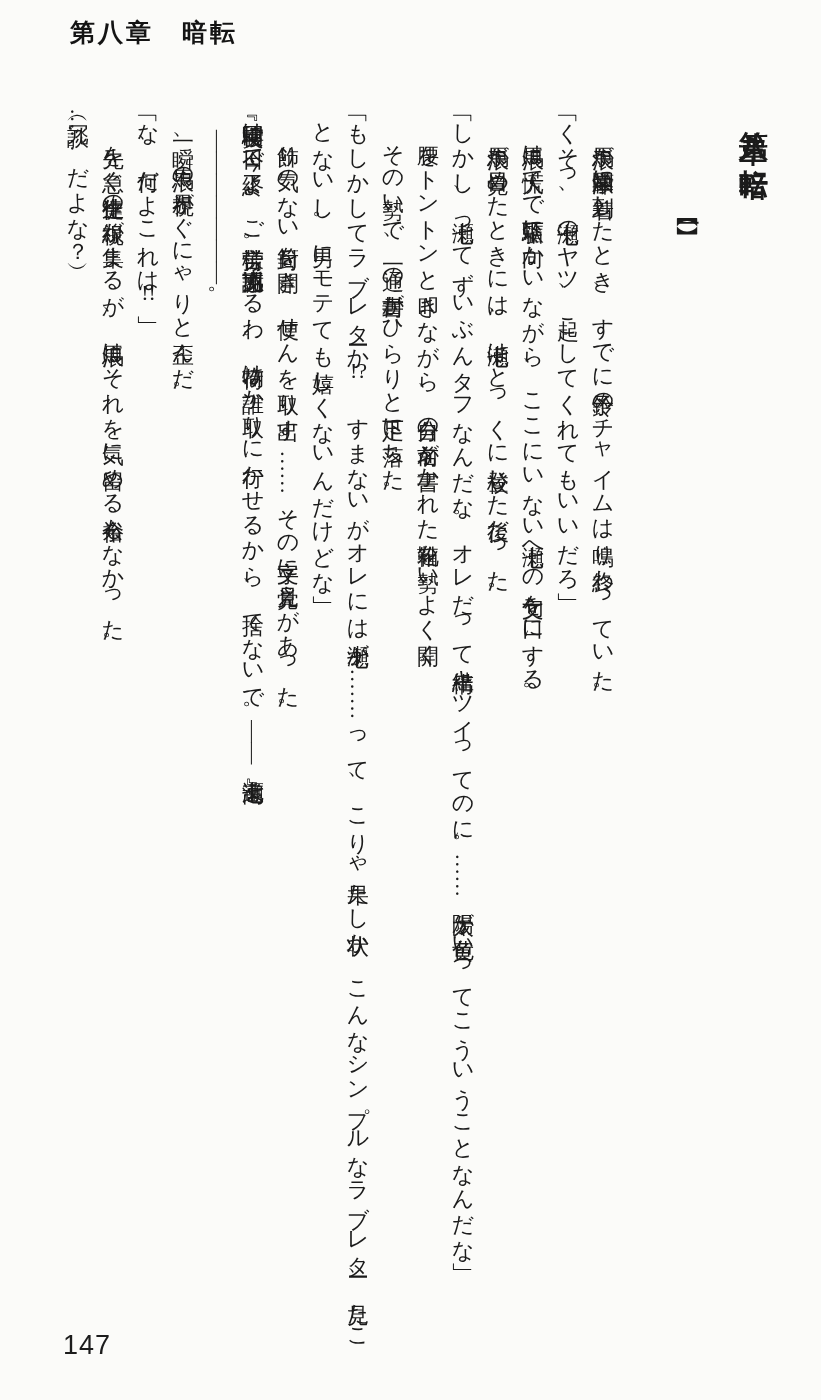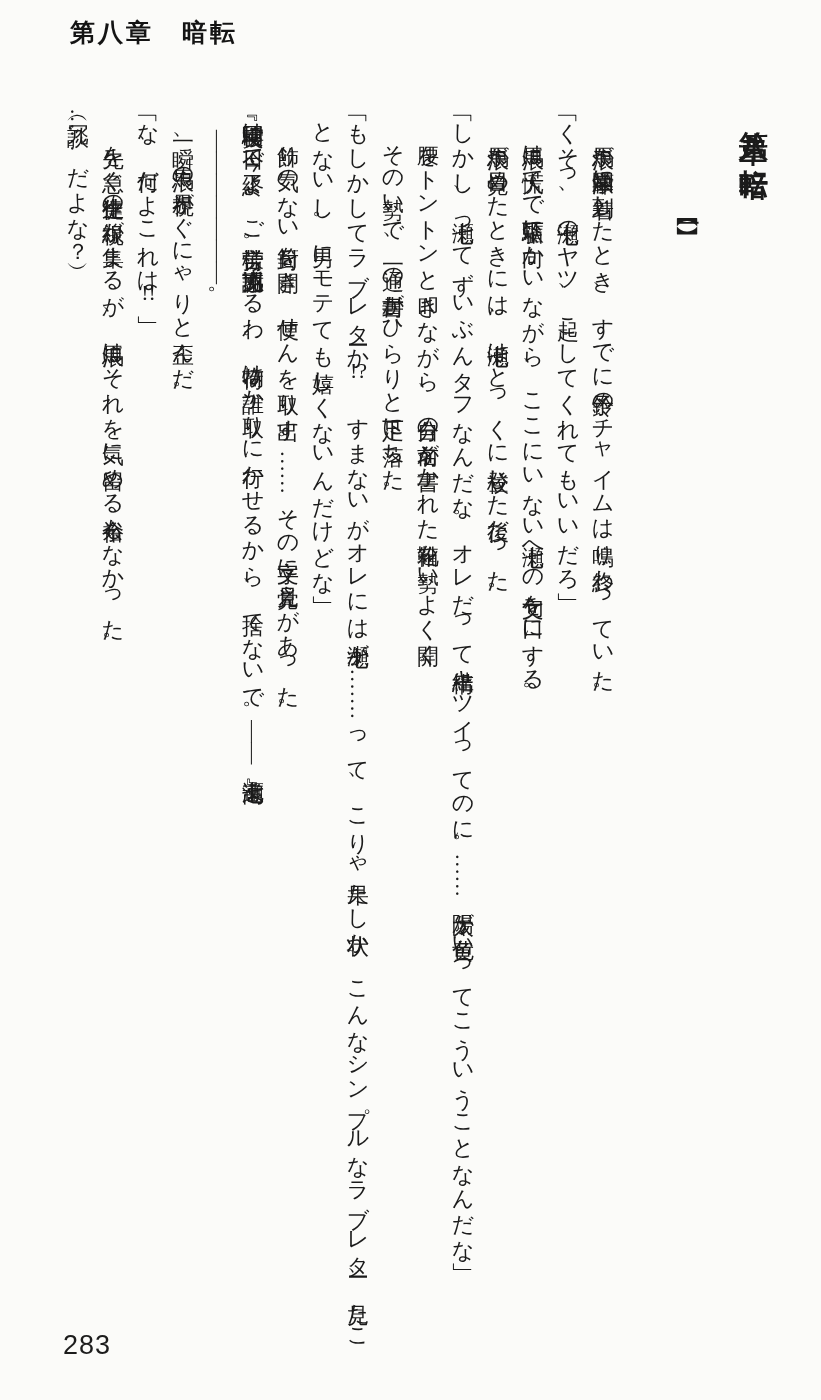--- a/index.html
+++ b/index.html
@@ -93,15 +93,15 @@
     <p class="para">　―――――――。</p>
     <p class="para">　一瞬、浪馬の視界がぐにゃりと歪んだ。</p>
 
     <p class="para"><span>「な、何だよこれは</span><span class="tcy">!!</span><span>」</span></p>
 
     <p class="para">　先を急ぐ生徒達の視線が集まるが、浪馬はそれを気に留める余裕もなかった。</p>
     <p class="para">（冗談……だよな？）</p>
 
   </div>
 
-  <div class="page-number">283</div>
+  <div class="page-number">147</div>
 
 </div>
 
 </body></html>

